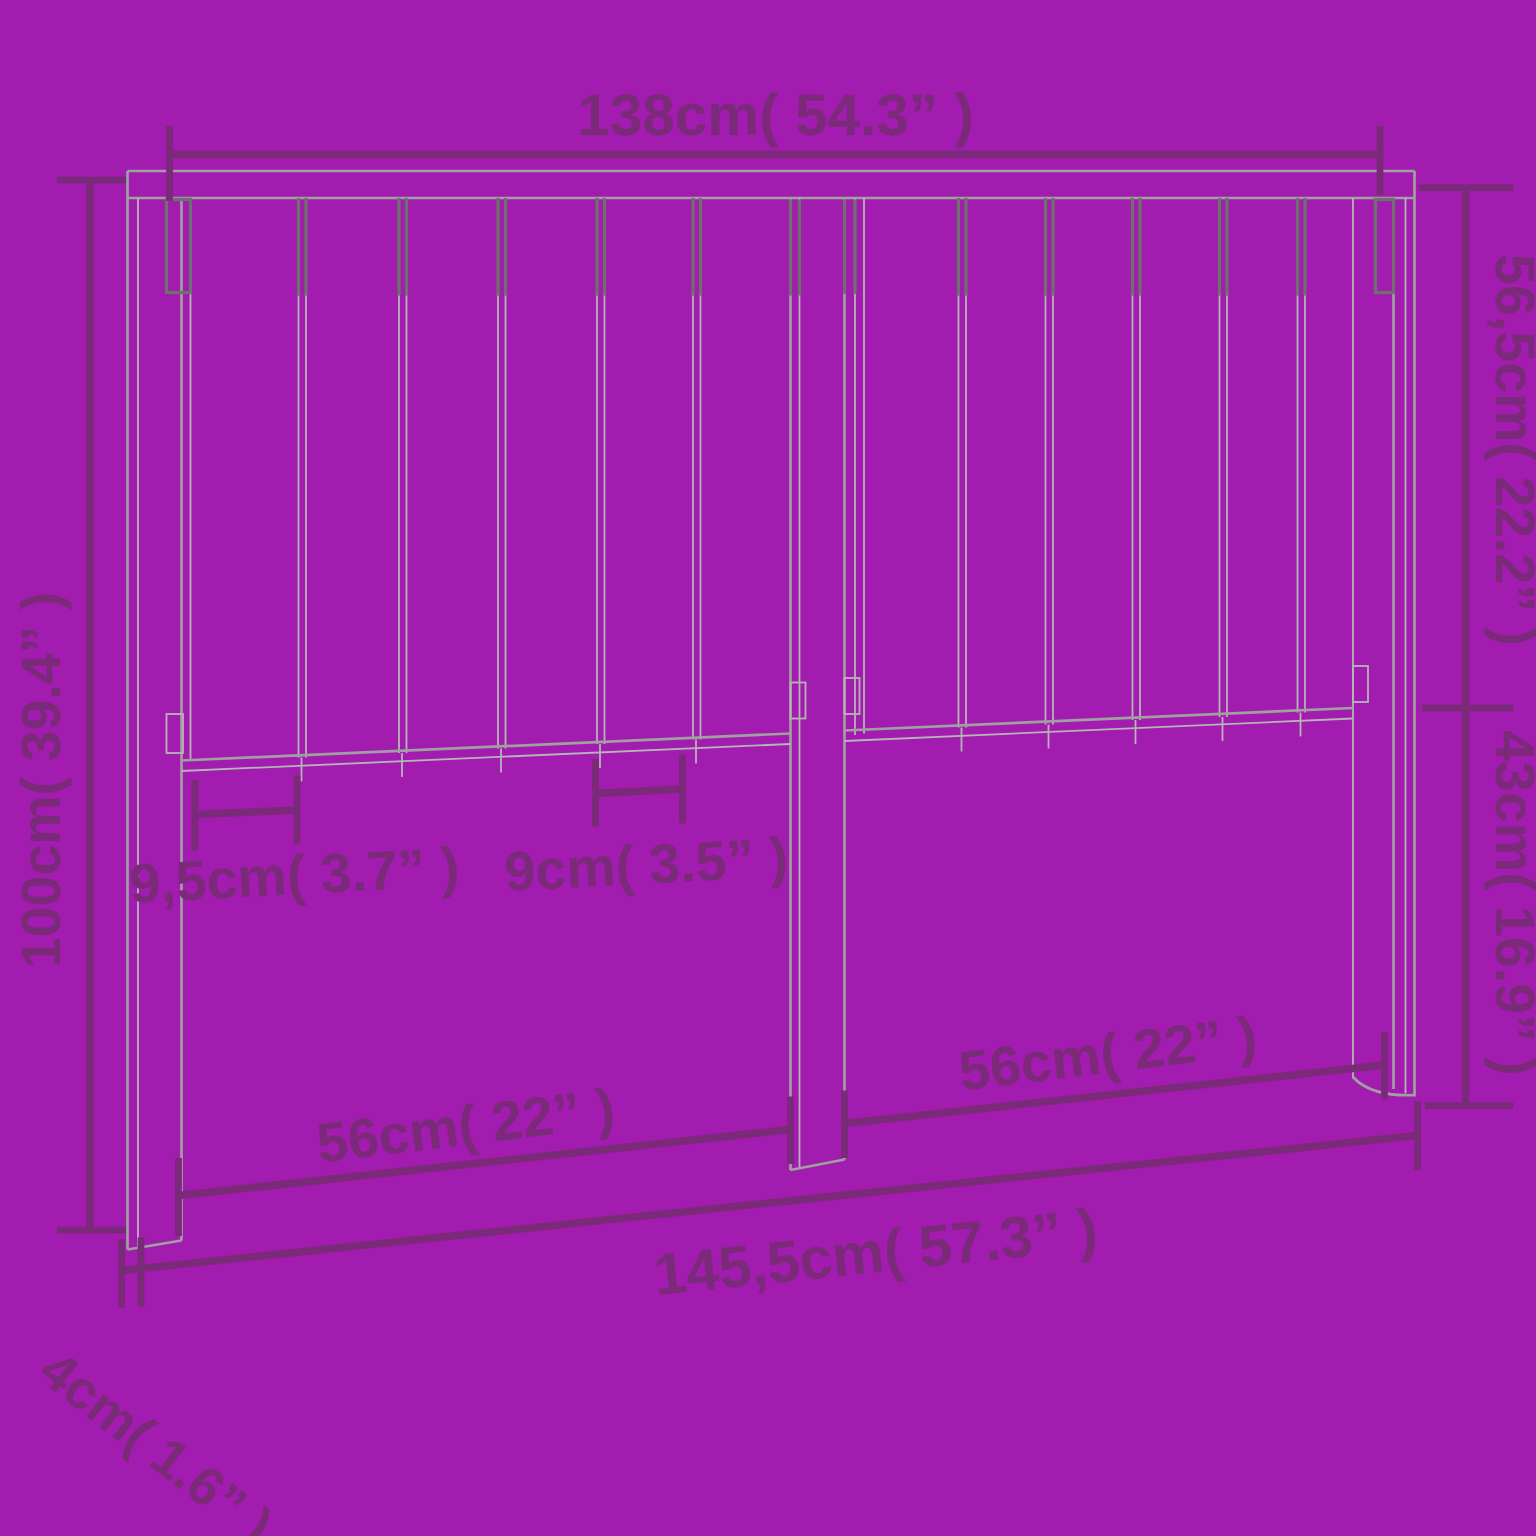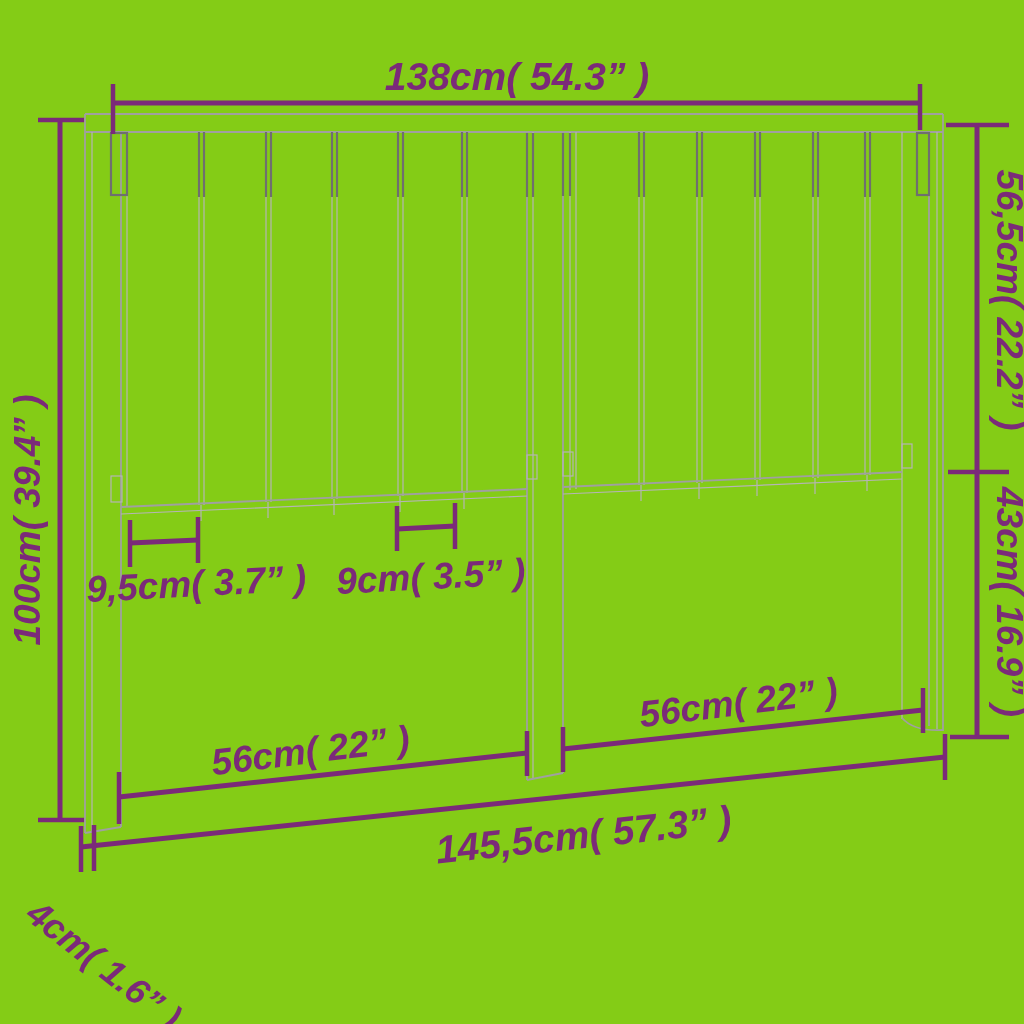--- a/index.html
+++ b/index.html
@@ -1,17 +1,17 @@
 <!DOCTYPE html>
 <html><head>
 <meta charset="utf-8">
 <style>
   html,body{margin:0;padding:0;background:#ffffff;}
-  .stage{position:relative;width:1024px;height:1024px;background:#84cc16;overflow:hidden;
-         font-family:"Liberation Sans","DejaVu Sans",sans-serif;font-style:italic;}
+  .stage{position:relative;width:1024px;height:1024px;background:#a21caf;overflow:hidden;
+         font-family:"Liberation Sans","DejaVu Sans",sans-serif;}
   svg{display:block}
   .dimtext{font-family:"Liberation Sans","DejaVu Sans",sans-serif;
            font-weight:bold;fill:#7b2a79;}
   .wood{stroke:#a0a0a0;stroke-width:1.8;fill:none;}
   .wood-thin{stroke:#b5b5b5;stroke-width:1.2;fill:none;}
   .wood-dark{stroke:#6f6f6f;stroke-width:2.2;fill:none;}
   .dimline{stroke:#7b2a79;stroke-width:5;fill:none;}
   .dimtick{stroke:#7b2a79;stroke-width:4.5;fill:none;}
 </style>
 </head>

